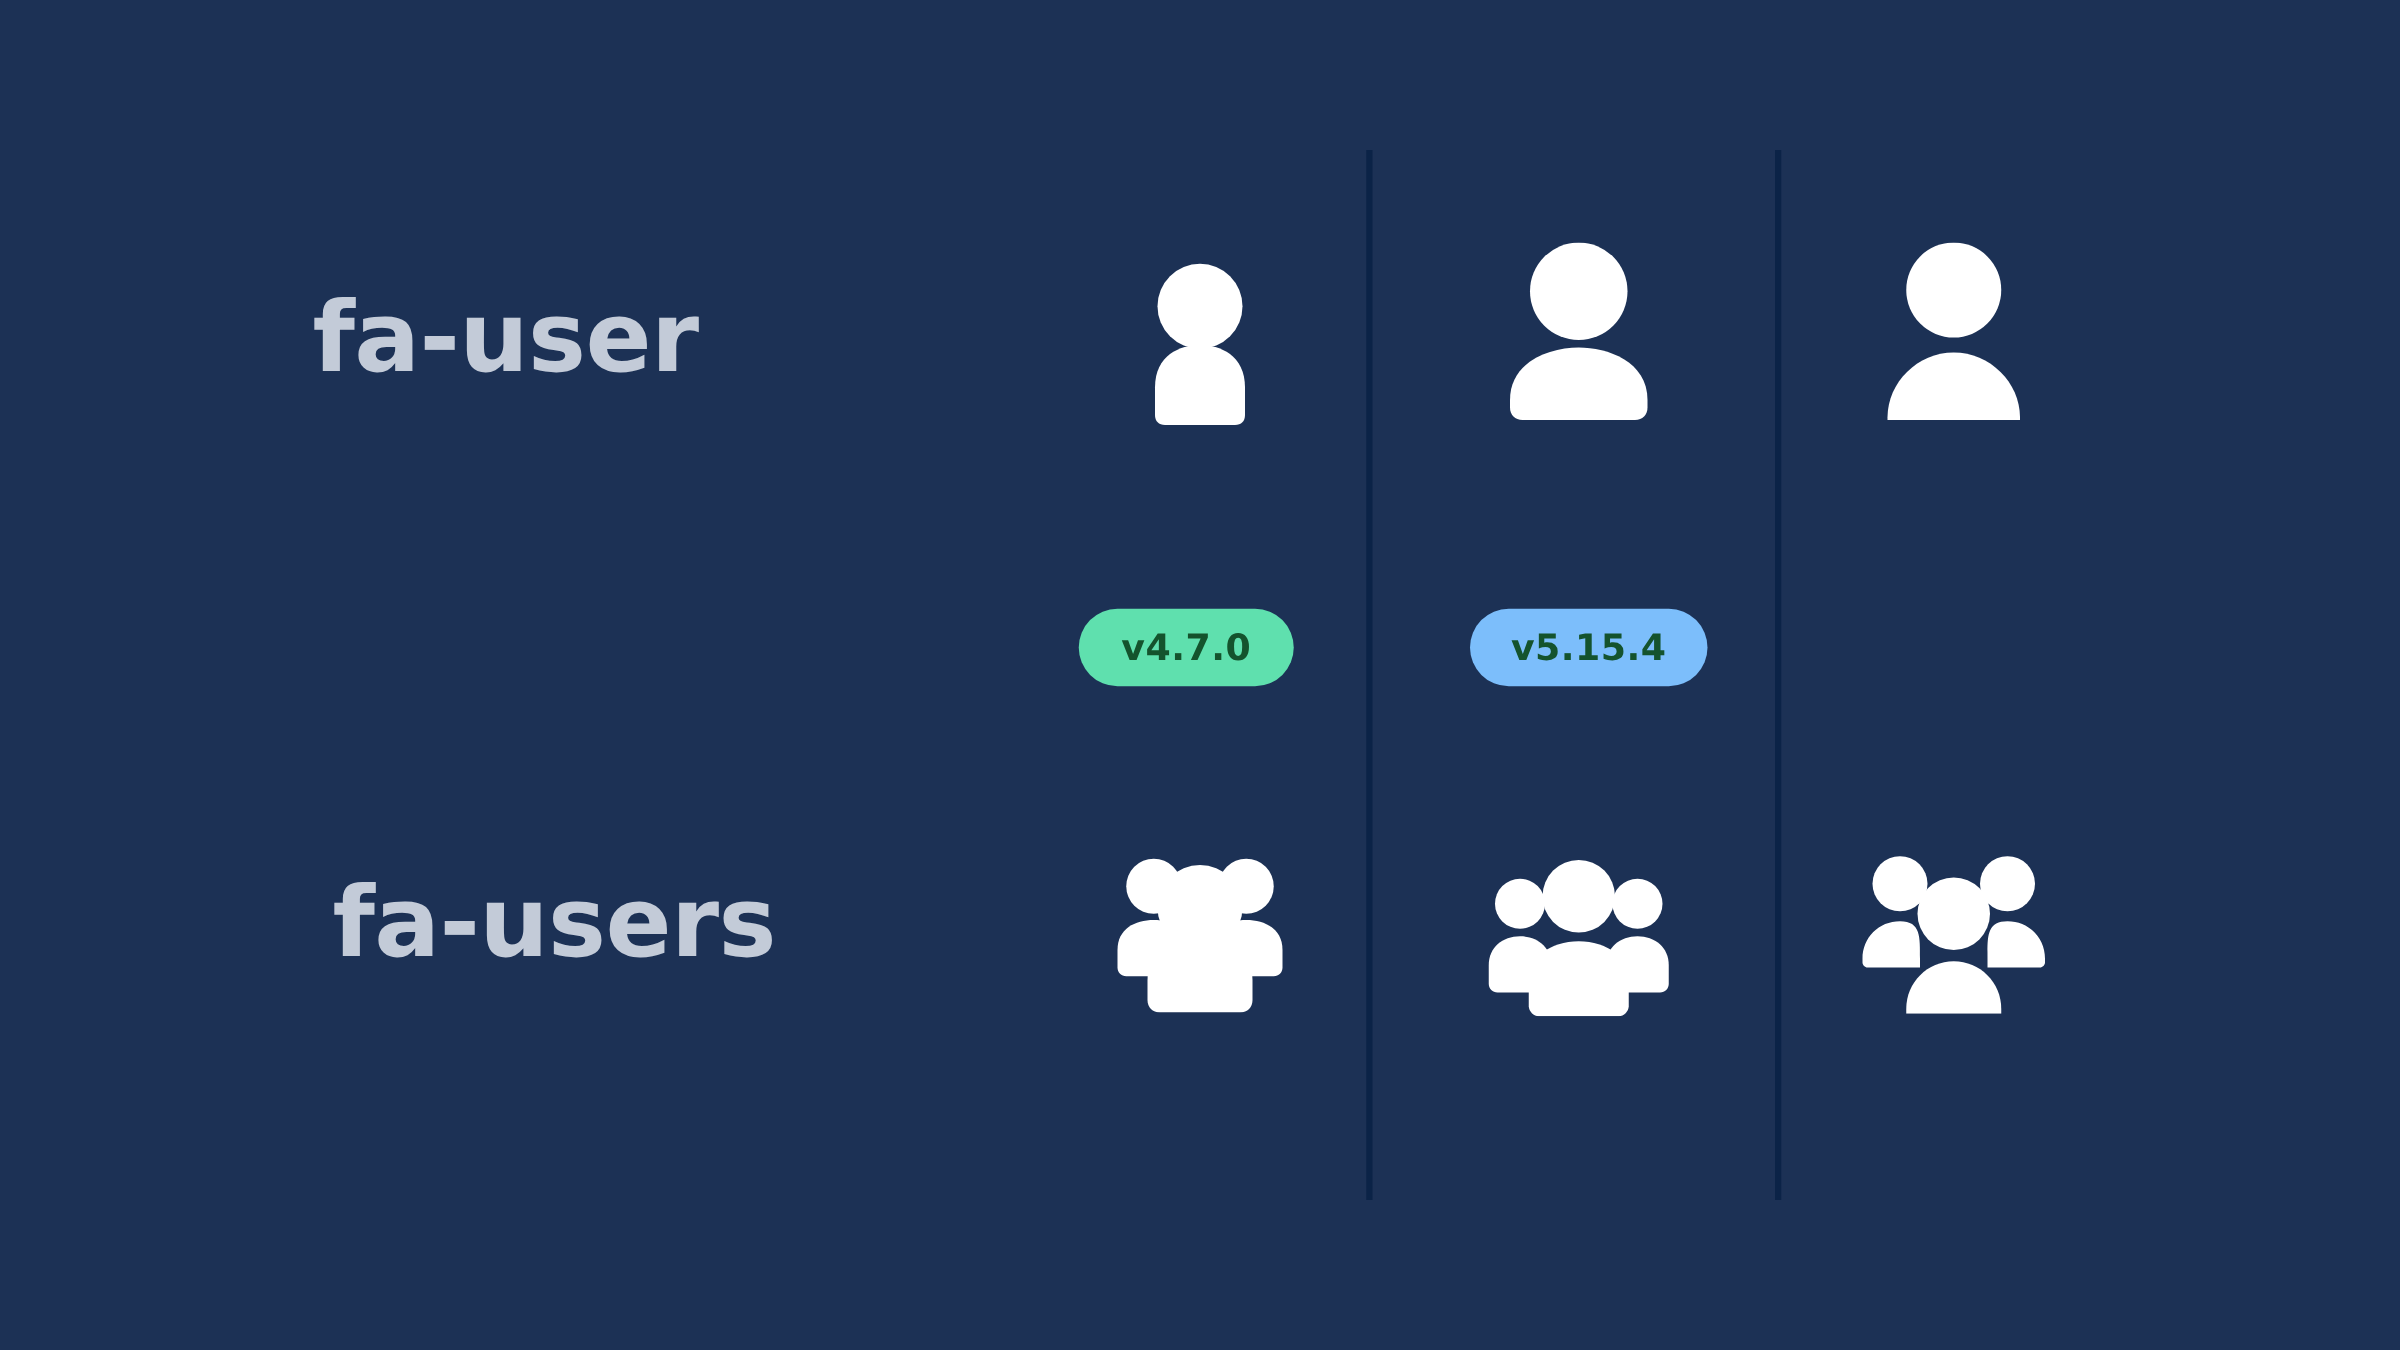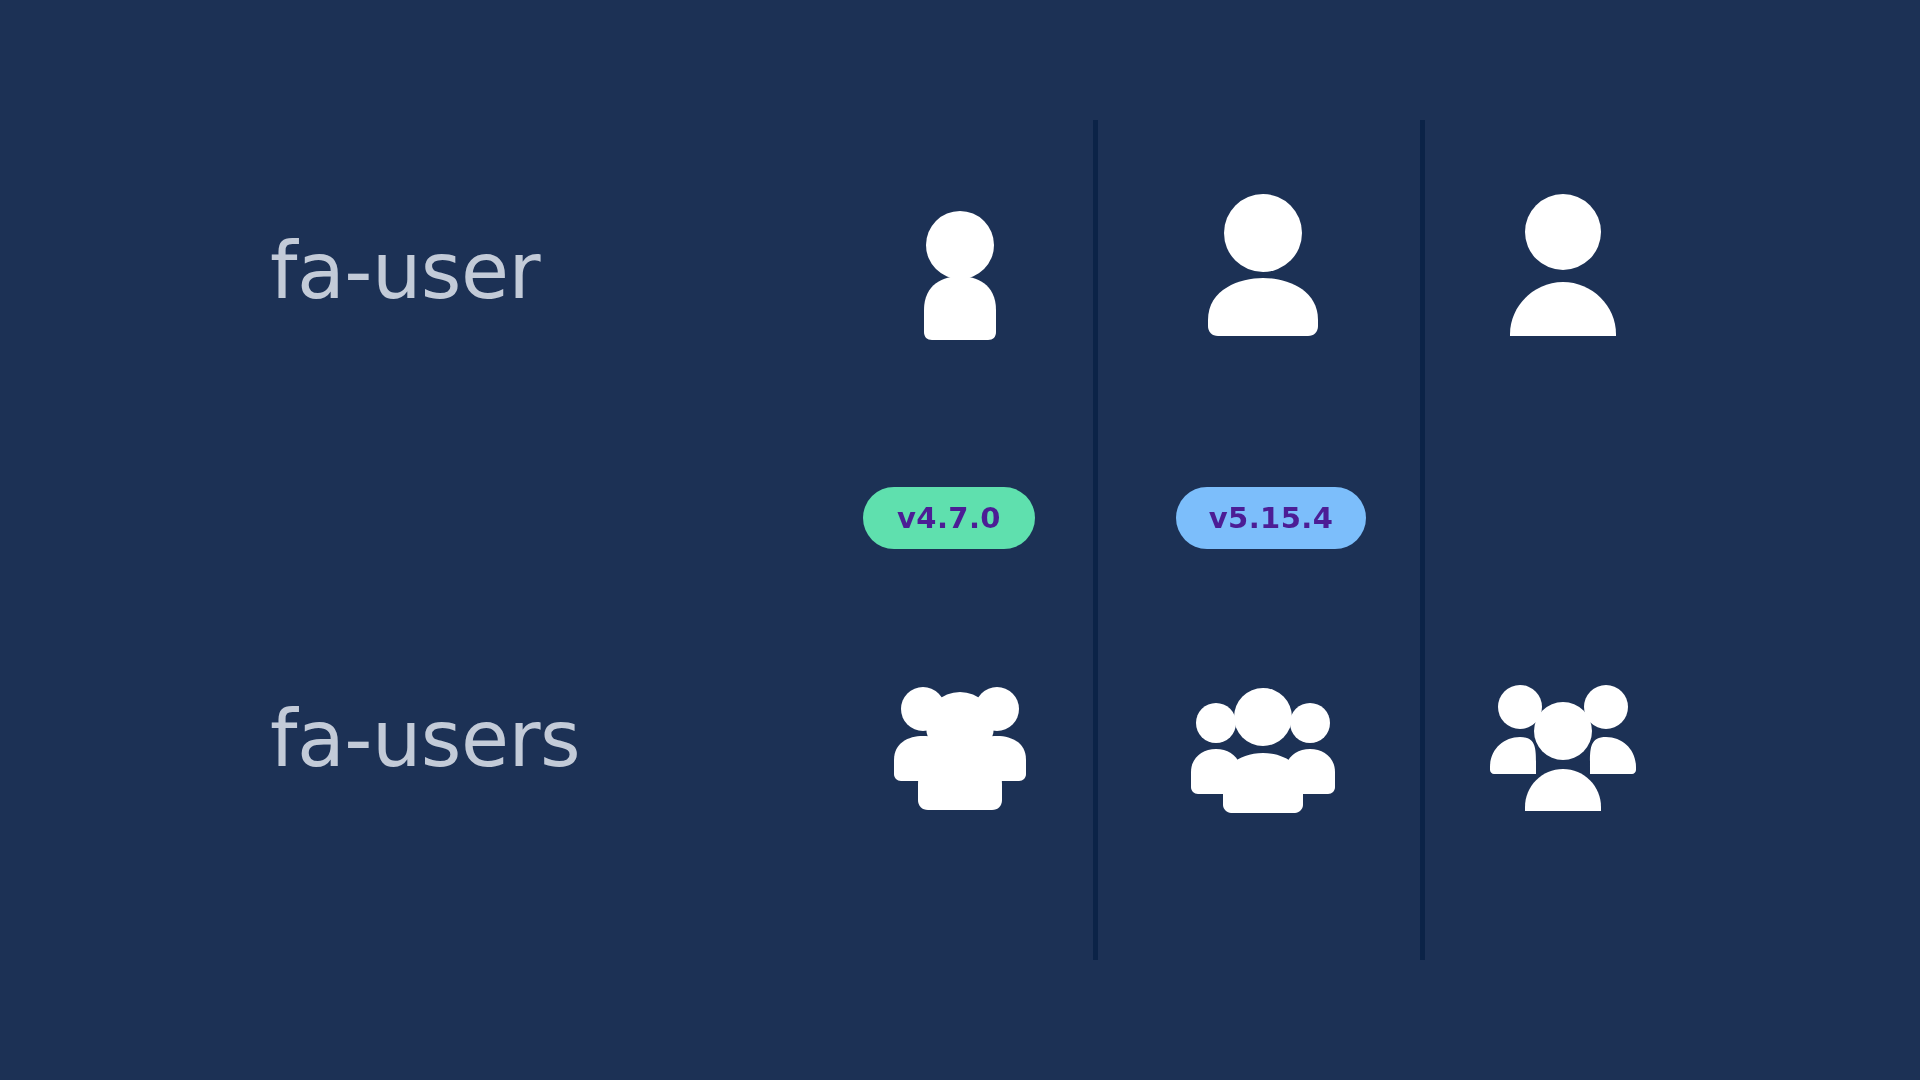--- a/index.html
+++ b/index.html
@@ -31,31 +31,31 @@
     height:840px;
     width:5px;
     background:#0b2347;
   }
   #divider-1 { left:1093px; }
   #divider-2 { left:1420px; }
 
   
   .row-label {
     position:absolute;
-    left:270px;
+    left:250px;
     color:#c3cbd8;
     font-size:78px;
-    font-weight:400;
+    font-weight:700;
     letter-spacing:-0.5px;
     line-height:1;
     white-space:nowrap;
     font-family:"DejaVu Sans", sans-serif;
   }
   #label-row-0 { top:232px; }
-  #label-row-1 { top:700px; }
+  #label-row-1 { top:700px;margin-left:16px; }
 
   
   .icon-cell {
     position:absolute;
     width:230px;
     height:190px;
     display:flex;
     align-items:center;
     justify-content:center;
   }
@@ -75,21 +75,21 @@
 
   
   .version-badge {
     position:absolute;
     top:487px;
     height:62px;
     border-radius:31px;
     display:flex;
     align-items:center;
     justify-content:center;
-    color:#4c1d95;
+    color:#14532d;
     font-size:29px;
     font-weight:700;
     letter-spacing:0.4px;
     font-family:"DejaVu Sans", sans-serif;
     white-space:nowrap;
   }
   #badge-0 { left:863px;  width:172px; }
   #badge-1 { left:1176px; width:190px; }
   #badge-2 { left:1490px; width:177px; }
 </style>

